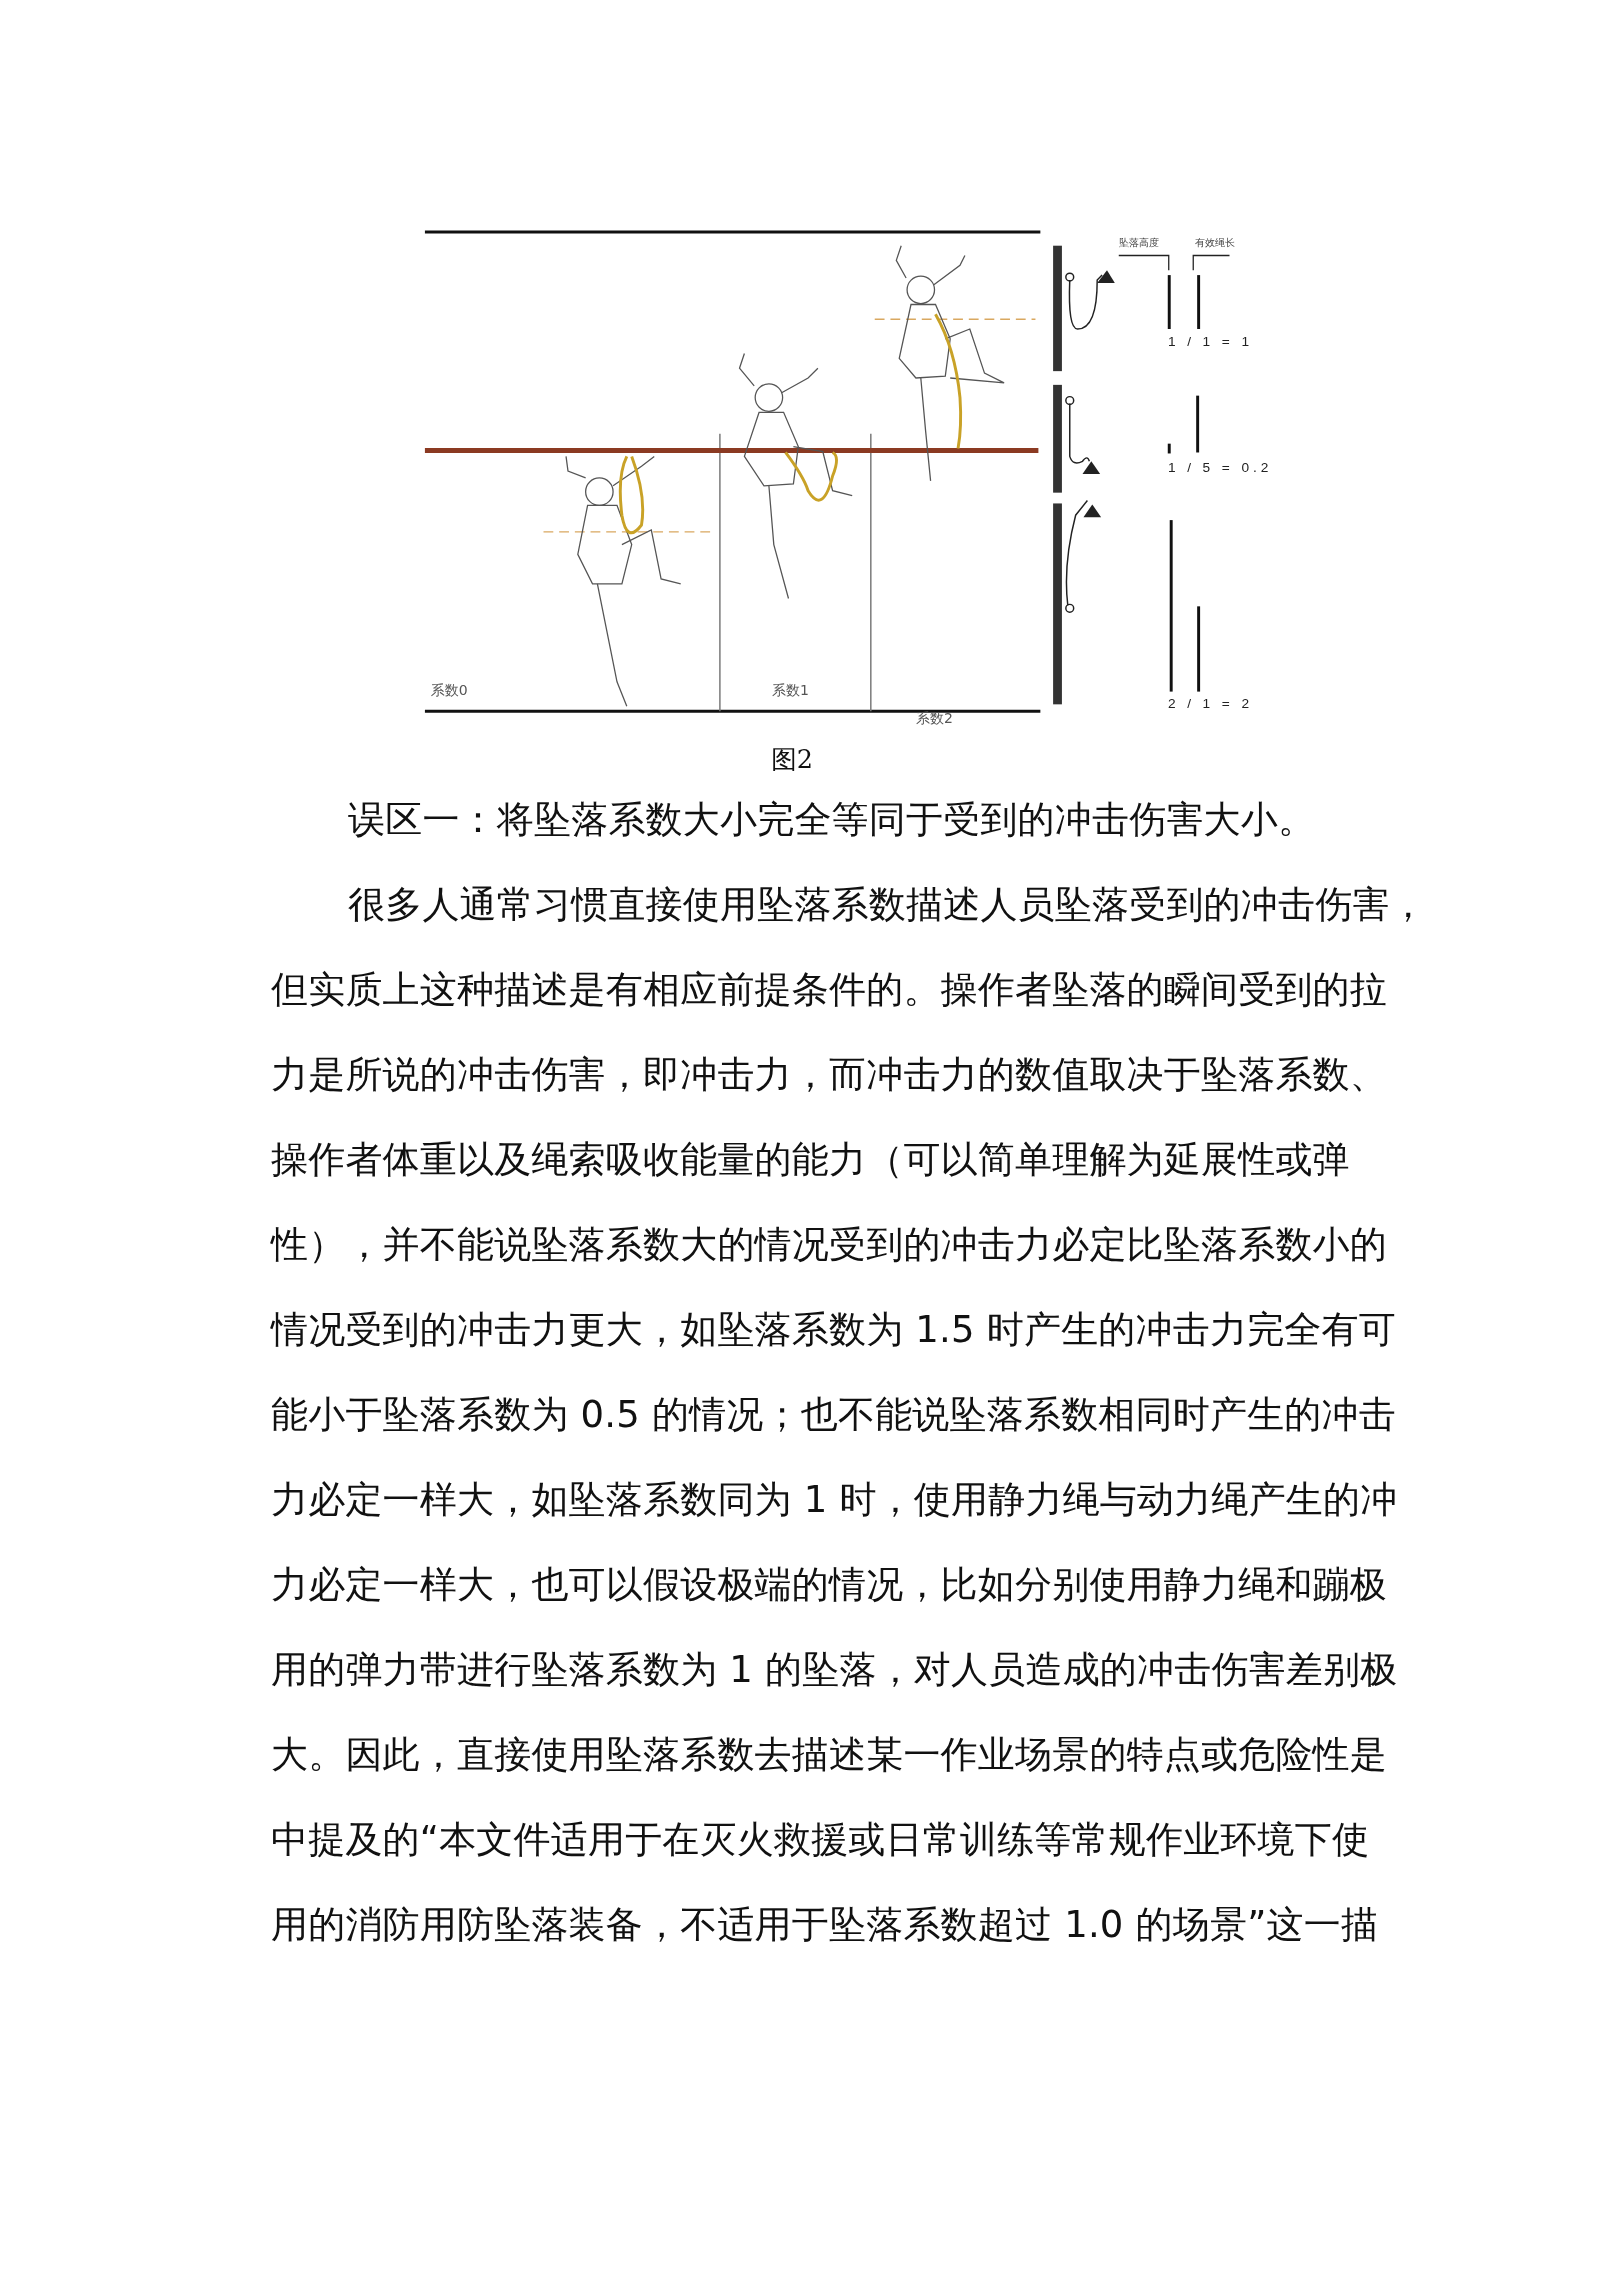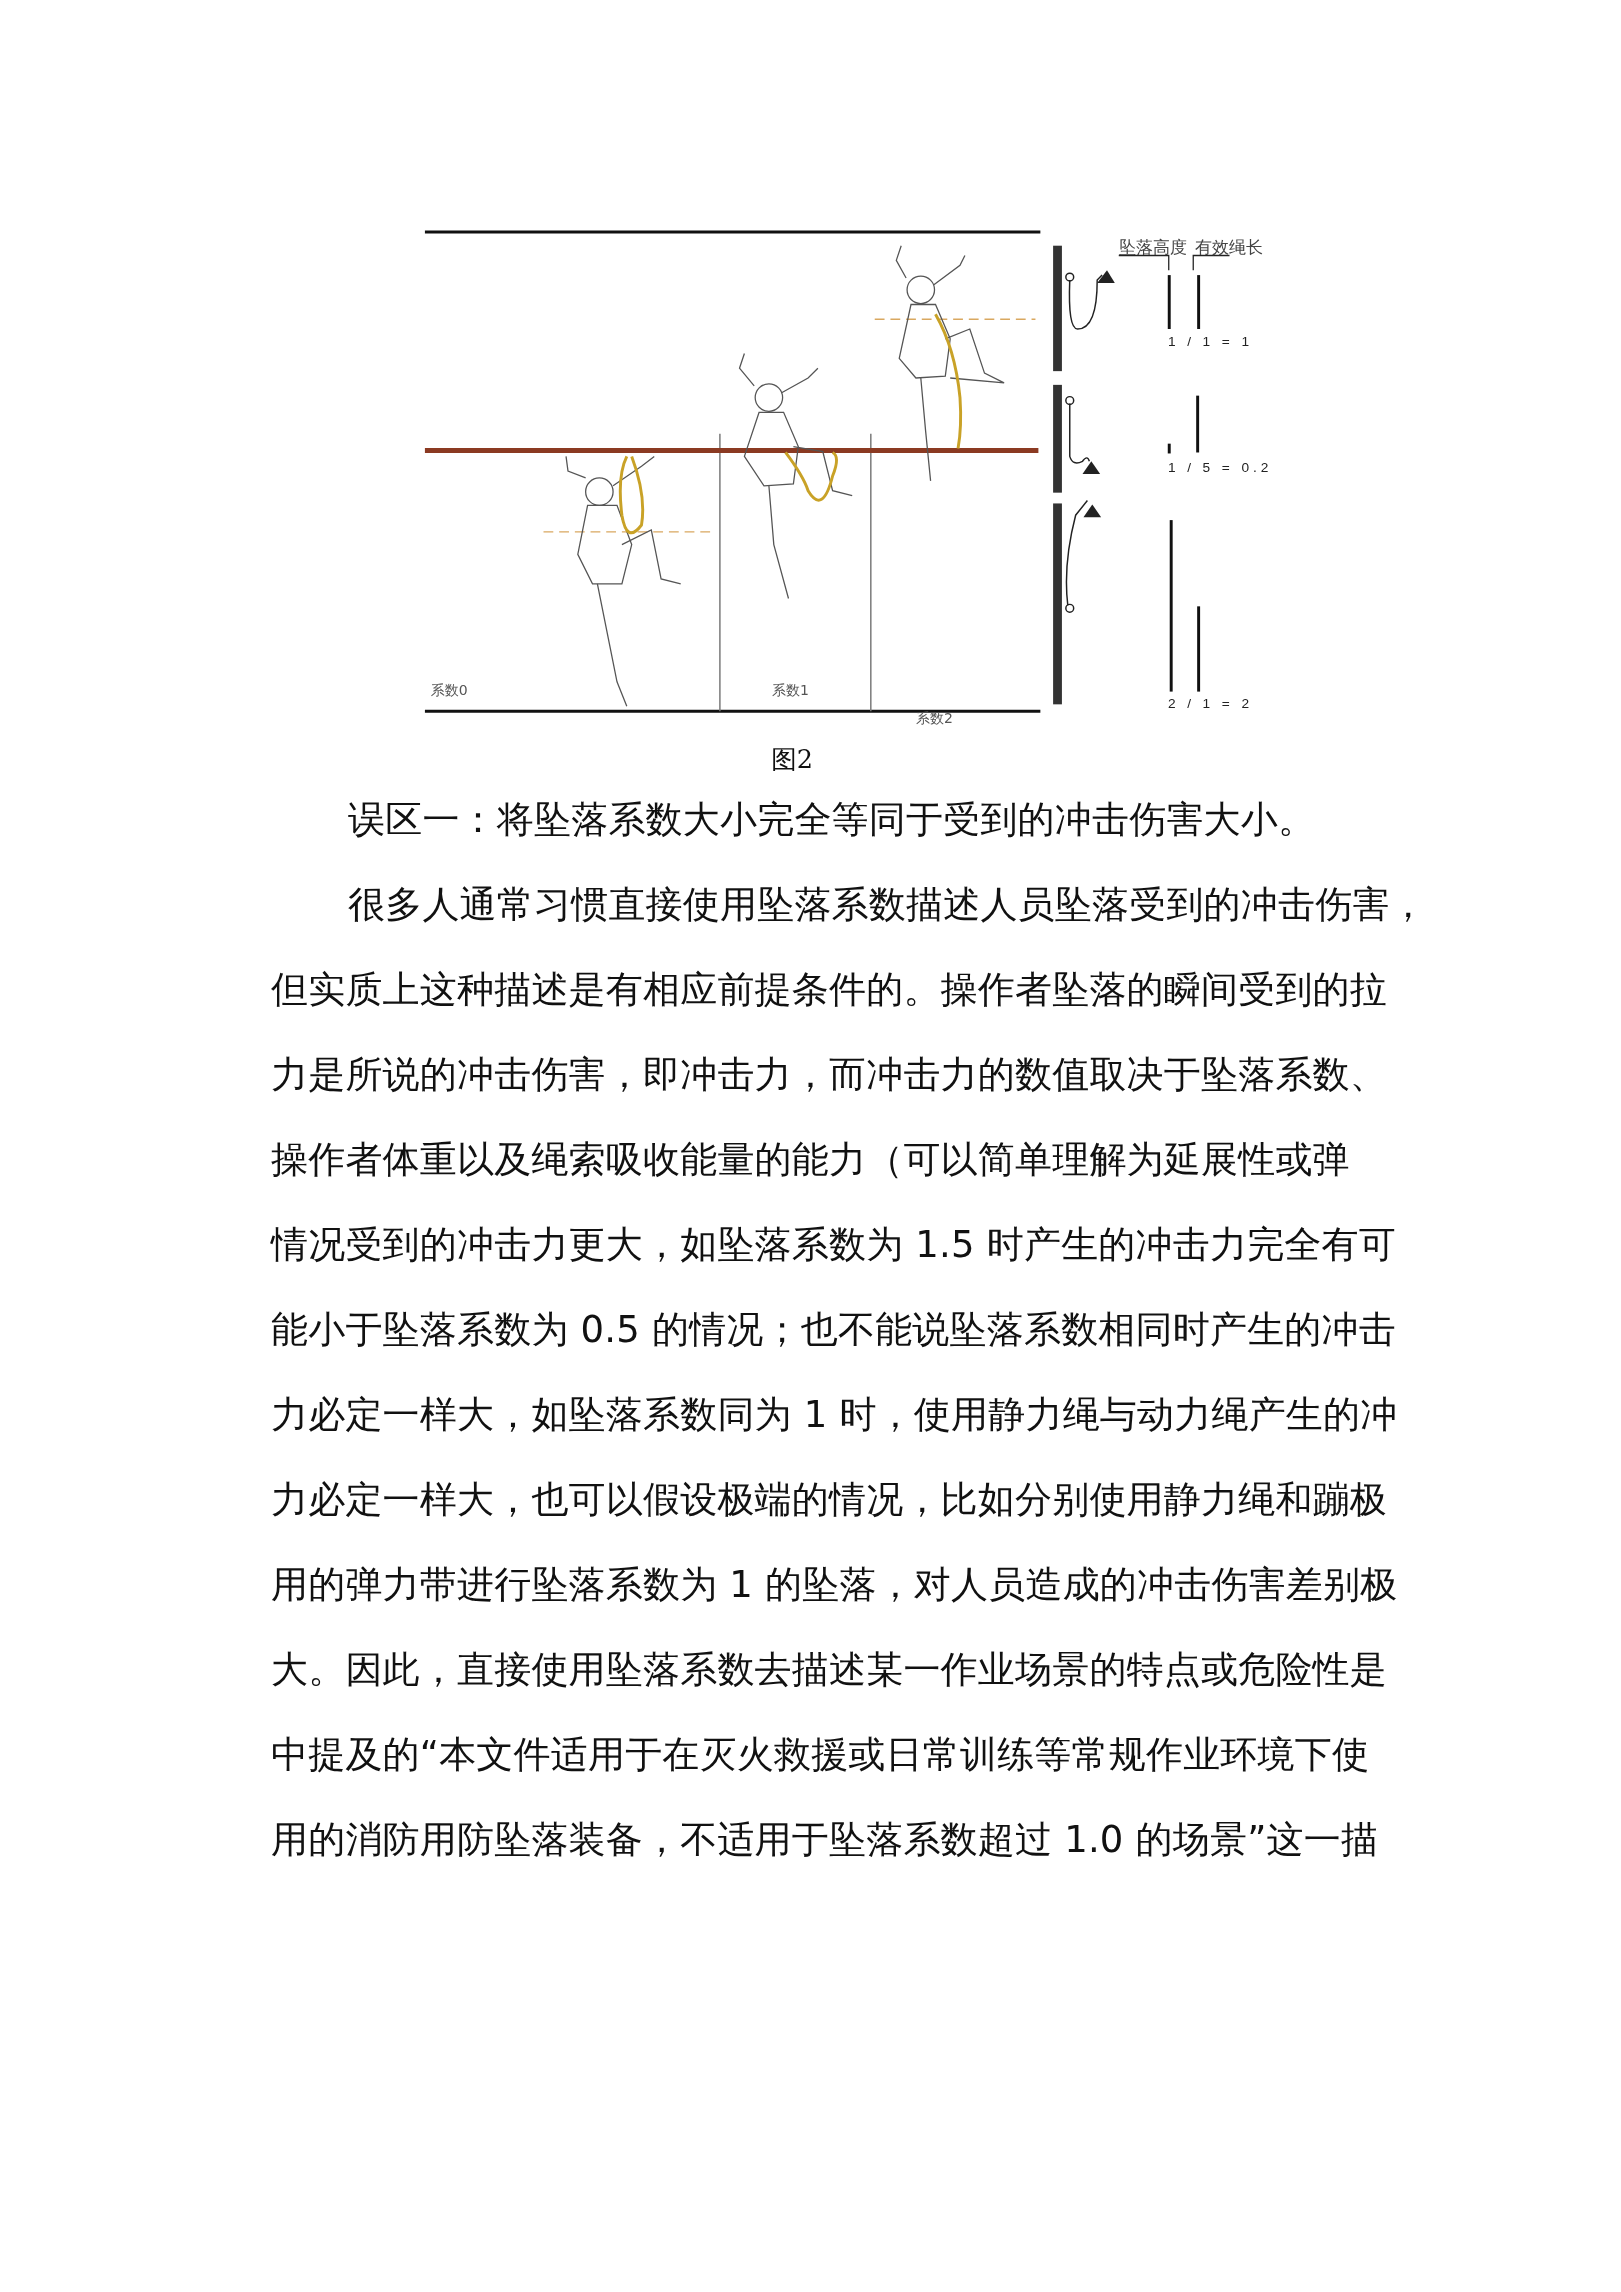--- a/index.html
+++ b/index.html
@@ -1,21 +1,21 @@
 <!DOCTYPE html>
 <html><head>
 <meta charset="utf-8">
 <style>
   html, body { margin:0; padding:0; background:#ffffff; }
   body { width:1621px; height:2293px; position:relative; overflow:hidden;
          font-family:"DejaVu Sans","Liberation Sans",sans-serif; color:#111; }
   .figure { position:absolute; left:421px; top:221px; width:882px; height:510px; }
   .fig-svg { position:absolute; left:0; top:0; }
   .fig-label { position:absolute; font-size:14px; color:#555; font-family:"DejaVu Sans",sans-serif; }
-  .rhs-label { position:absolute; font-size:17px; color:#444; font-family:"DejaVu Serif",serif; }
+  .rhs-label { position:absolute; font-size:10px; color:#444; font-family:"DejaVu Serif",serif; }
   .eq { position:absolute; font-size:13.7px; color:#222; letter-spacing:3.9px; font-family:"Liberation Sans",sans-serif; }
   .caption { position:absolute; left:0; width:1584px; top:742px; text-align:center;
              font-size:25.5px; font-family:"DejaVu Serif","Liberation Serif",serif; color:#111; }
   .body-text { position:absolute; left:271px; top:790px; width:1168px; }
   .line { height:85px; line-height:59px; font-size:37px; white-space:nowrap; letter-spacing:0.2px; }
   .indent { padding-left:77px; }
 </style>
 </head>
 <body>
 
@@ -94,20 +94,21 @@
 </div>
 
 <div class="caption">图2</div>
 
 <div class="body-text">
   <div class="line indent">误区一：将坠落系数大小完全等同于受到的冲击伤害大小。</div>
   <div class="line indent">很多人通常习惯直接使用坠落系数描述人员坠落受到的冲击伤害，</div>
   <div class="line">但实质上这种描述是有相应前提条件的。操作者坠落的瞬间受到的拉</div>
   <div class="line">力是所说的冲击伤害，即冲击力，而冲击力的数值取决于坠落系数、</div>
   <div class="line">操作者体重以及绳索吸收能量的能力（可以简单理解为延展性或弹</div>
+  <div class="line">性），并不能说坠落系数大的情况受到的冲击力必定比坠落系数小的</div>
   <div class="line">情况受到的冲击力更大，如坠落系数为 1.5 时产生的冲击力完全有可</div>
   <div class="line">能小于坠落系数为 0.5 的情况；也不能说坠落系数相同时产生的冲击</div>
   <div class="line">力必定一样大，如坠落系数同为 1 时，使用静力绳与动力绳产生的冲</div>
   <div class="line">力必定一样大，也可以假设极端的情况，比如分别使用静力绳和蹦极</div>
   <div class="line">用的弹力带进行坠落系数为 1 的坠落，对人员造成的冲击伤害差别极</div>
   <div class="line">大。因此，直接使用坠落系数去描述某一作业场景的特点或危险性是</div>
   <div class="line">中提及的“本文件适用于在灭火救援或日常训练等常规作业环境下使</div>
   <div class="line">用的消防用防坠落装备，不适用于坠落系数超过 1.0 的场景”这一描</div>
 </div>
 

